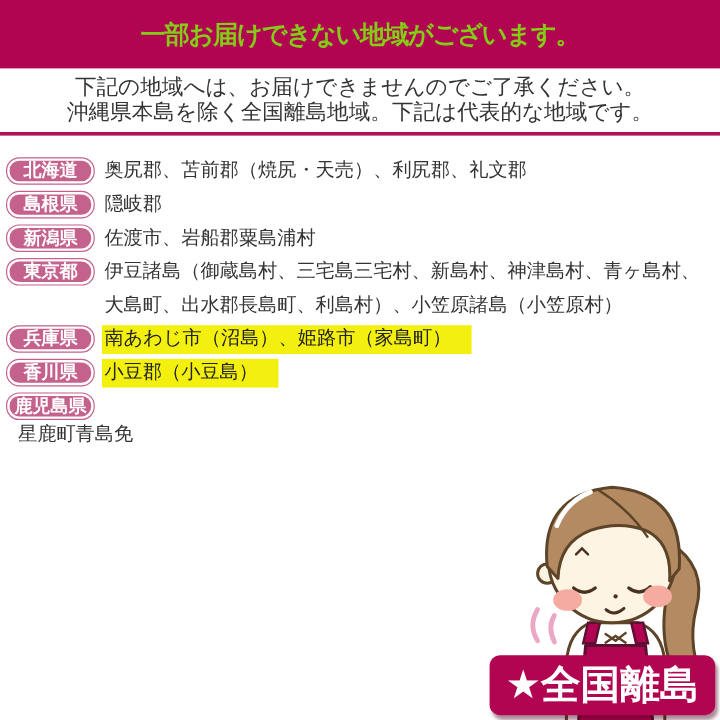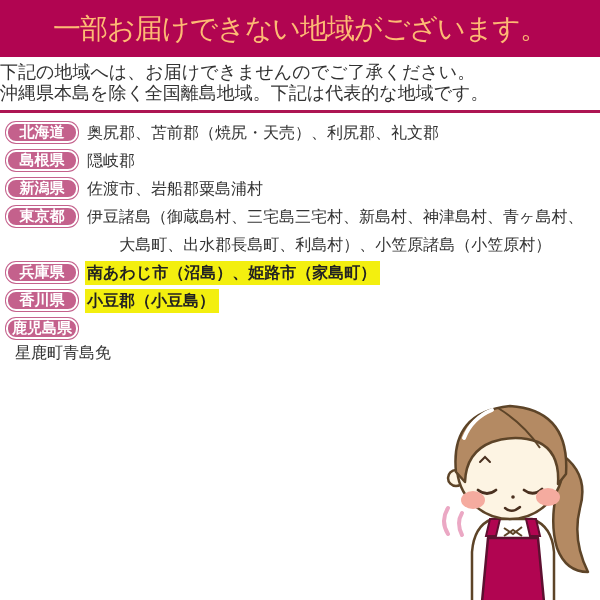--- a/index.html
+++ b/index.html
@@ -11,53 +11,53 @@
     font-family:"Liberation Sans","DejaVu Sans",sans-serif;
     color:#333;
   }
   
   .banner{
     width:600px;height:57px;
     background:#b10551;
     display:flex;align-items:center;justify-content:center;
   }
   .banner-title{
-    color:#fdba74;font-size:28px;font-weight:normal;
+    color:#84cc16;font-size:21px;font-weight:bold;
     letter-spacing:-1px;white-space:nowrap;
   }
   
-  .intro{margin-top:5px;text-align:left;}
+  .intro{margin-top:5px;text-align:center;}
   .intro-line{
     font-size:18px;line-height:21px;color:#333;
     white-space:nowrap;
   }
   .divider{
     margin:6px 0 0 0;border:none;
     border-top:3px solid #ad1653;
     width:600px;
   }
   
-  .regions{margin-top:6px;padding-left:6px;position:relative;z-index:2;}
+  .regions{margin-top:16px;padding-left:6px;position:relative;z-index:2;}
   .region-row{display:flex;align-items:flex-start;}
   .pref-badge{
     flex:0 0 72px;width:72px;height:21px;margin-top:3px;
     background:#c4618c;border:2px solid #fff;border-radius:10px;
     box-shadow:0 0 0 1px #c4618c;
     color:#fff;font-size:15px;font-weight:bold;
     display:flex;align-items:center;justify-content:center;
     box-sizing:border-box;white-space:nowrap;overflow:hidden;
   }
-  .region-lines{margin-left:9px;text-align:center;}
+  .region-lines{margin-left:9px;}
   .region-line{
     font-size:16px;line-height:28px;color:#333;
     white-space:nowrap;
   }
   .region-line.highlight{
-    display:table;background:#f3ef0f;font-weight:bold;color:#222;
-    padding:0 4px 0 2px;margin-left:-2px;line-height:24px;margin-top:2px;margin-bottom:2px;
+    display:table;background:#f3ef0f;font-weight:normal;color:#222;
+    padding:0 17px 0 2px;margin-left:-2px;line-height:24px;margin-top:2px;margin-bottom:2px;
   }
   
   .mascot{position:absolute;left:420px;top:390px;width:175px;height:215px;z-index:1;}
   
   .ribbon{
     position:absolute;left:408px;top:546px;width:188px;height:50px;
     background:#b10551;border-radius:9px;
     box-shadow:2px 4px 3px rgba(70,0,25,.45);
     display:flex;align-items:center;justify-content:center;
     z-index:10;
@@ -168,14 +168,17 @@
     <path d="M58,100 Q67,107 76,100" fill="none" stroke="#4a3020" stroke-width="2.8" stroke-linecap="round"></path>
     <path d="M104,100 Q113,107 122,99" fill="none" stroke="#4a3020" stroke-width="2.8" stroke-linecap="round"></path>
 
     <ellipse cx="53" cy="110" rx="12" ry="9" fill="#f5ab9f"></ellipse>
     <ellipse cx="128" cy="107" rx="12" ry="9" fill="#f5ab9f"></ellipse>
 
     <circle cx="93" cy="107" r="1.8" fill="#4a3020"></circle>
     <path d="M85,118 Q92,124 100,117" fill="none" stroke="#4a3020" stroke-width="2.4" stroke-linecap="round"></path>
   </svg>
 
+  <div class="ribbon">
+    <span class="ribbon-label">★全国離島</span>
+  </div>
 
 </div>
 
 </body></html>

